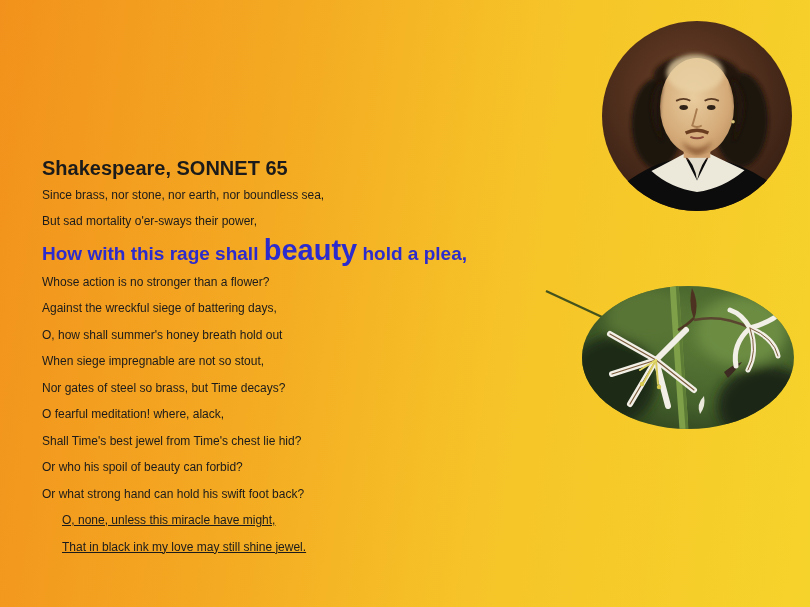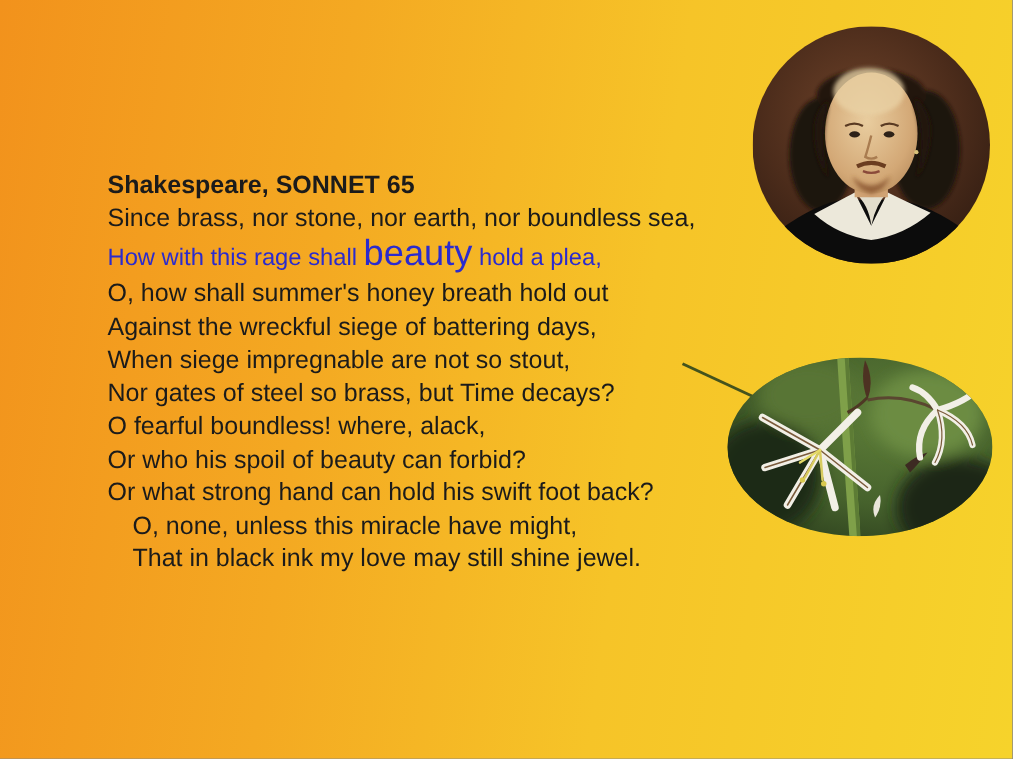--- a/index.html
+++ b/index.html
@@ -6,34 +6,33 @@
   .slide{
     position:relative;
     width:810px;height:607px;
     overflow:hidden;
     background:linear-gradient(98deg,#F2921C 0%,#F4A922 32%,#F6C428 62%,#F6D32B 100%);
     font-family:"Liberation Sans", sans-serif;
   }
 
   
   .poem{
-    position:absolute;left:42px;top:135px;width:530px;
+    position:absolute;left:42px;top:155px;width:530px;
     color:#1b1b1b;
-    margin-left:44px;
   }
   .poem .title{
     font-size:20px;font-weight:bold;line-height:26.5px;
     white-space:nowrap;
   }
   .poem .line{
-    font-size:20px;line-height:26.5px;white-space:nowrap;
-  }
-  .poem .line.indent{padding-left:20px;}
+    font-size:12px;line-height:26.5px;white-space:nowrap;
+  }
+  .poem .line.indent{padding-left:20px;text-decoration:underline;}
   .poem .highlight{
-    color:#2B2BCE;font-weight:normal;font-size:19px;line-height:30px;
+    color:#2B2BCE;font-weight:bold;font-size:19px;line-height:30px;
     white-space:nowrap;
   }
   .poem .highlight .big{font-size:29px;}
 
   
   .portrait{
     position:absolute;left:602px;top:21px;width:190px;height:190px;
   }
   
   .flower{
@@ -44,26 +43,29 @@
   }
 </style>
 </head>
 <body>
 
 <div class="slide">
 
   <div class="poem">
     <div class="title">Shakespeare, SONNET 65</div>
     <div class="line">Since brass, nor stone, nor earth, nor boundless sea,</div>
+    <div class="line">But sad mortality o'er-sways their power,</div>
     <div class="line highlight"><span>How with this rage shall </span><span class="big">beauty</span><span> hold a plea,</span></div>
+    <div class="line">Whose action is no stronger than a flower?</div>
+    <div class="line">Against the wreckful siege of battering days,</div>
     <div class="line">O, how shall summer's honey breath hold out</div>
-    <div class="line">Against the wreckful siege of battering days,</div>
     <div class="line">When siege impregnable are not so stout,</div>
     <div class="line">Nor gates of steel so brass, but Time decays?</div>
-    <div class="line">O fearful boundless! where, alack,</div>
+    <div class="line">O fearful meditation! where, alack,</div>
+    <div class="line">Shall Time's best jewel from Time's chest lie hid?</div>
     <div class="line">Or who his spoil of beauty can forbid?</div>
     <div class="line">Or what strong hand can hold his swift foot back?</div>
     <div class="line indent">O, none, unless this miracle have might,</div>
     <div class="line indent">That in black ink my love may still shine jewel.</div>
   </div>
 
   <div class="portrait">
     <svg width="190" height="190" viewBox="0 0 200 200">
       <defs>
         <radialGradient id="pbg" cx="45%" cy="38%" r="75%">

